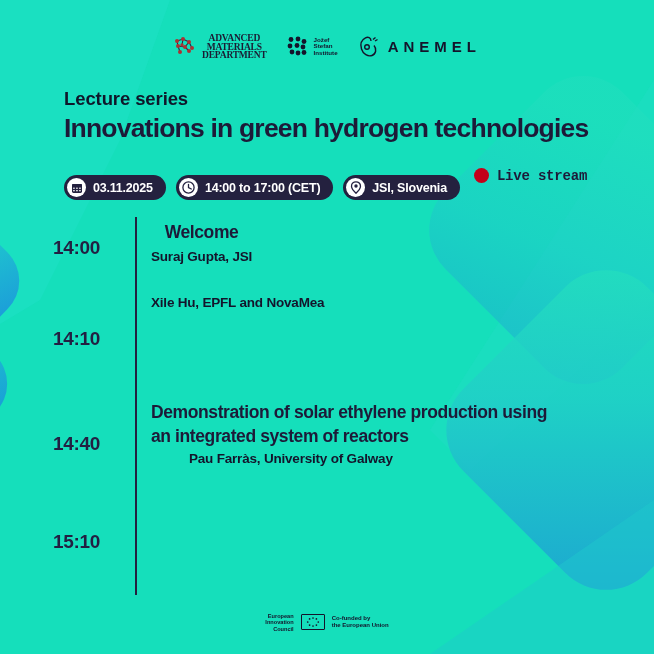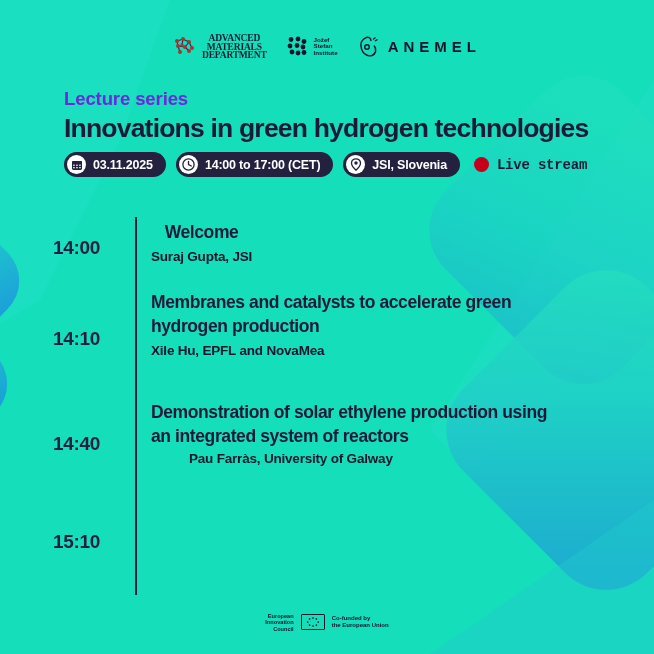--- a/index.html
+++ b/index.html
@@ -32,38 +32,38 @@
     color:#14142b; text-align:left; letter-spacing:0px;
   }
   .anemel-text {
     font-size:15px; font-weight:bold; letter-spacing:5px;
     color:#14142b;
   }
 
   
   .kicker {
     position:absolute; left:64px; top:88px; z-index:3;
-    font-size:18.5px; font-weight:bold; color:#6d28d9;
+    font-size:18.5px; font-weight:bold; color:#0f172a;
     letter-spacing:-0.1px;
   }
   .headline {
     position:absolute; left:64px; top:113px; z-index:3;
     font-size:26.5px; font-weight:bold; color:#1d1a38;
     letter-spacing:-0.8px; white-space:nowrap;
   }
 
   
   .pill-row {
     position:absolute; left:64px; top:152px; z-index:3;
     display:flex; align-items:center; gap:10px;
   }
   .pill {
     display:flex; align-items:center; gap:7px;
     background:#24213F; border-radius:14px;
-    height:25px; padding:0 13px 0 3px;
+    height:25px; padding:0 13px 0 3px;margin-top:23px;
   }
   .pill-icon {
     width:19px; height:19px; border-radius:50%;
     background:#ffffff; display:flex; align-items:center;
     justify-content:center; flex:0 0 auto;
   }
   .pill-label {
     color:#ffffff; font-size:12.5px; font-weight:bold;
     letter-spacing:-0.2px; white-space:nowrap;
   }
@@ -293,21 +293,20 @@
     <div class="row-time">14:00</div>
     <div class="row-body">
       <div class="row-title">Welcome</div>
       <div class="row-speaker">Suraj Gupta, JSI</div>
     </div>
   </div>
 
   <div class="row r1">
     <div class="row-time">14:10</div>
     <div class="row-body">
-      <div class="row-title">Membranes and catalysts to accelerate green hydrogen production</div>
       <div class="row-speaker">Xile Hu, EPFL and NovaMea</div>
     </div>
   </div>
 
   <div class="row r2">
     <div class="row-time">14:40</div>
     <div class="row-body">
       <div class="row-title">Demonstration of solar ethylene production using an integrated system of reactors</div>
       <div class="row-speaker">Pau Farràs, University of Galway</div>
     </div>

